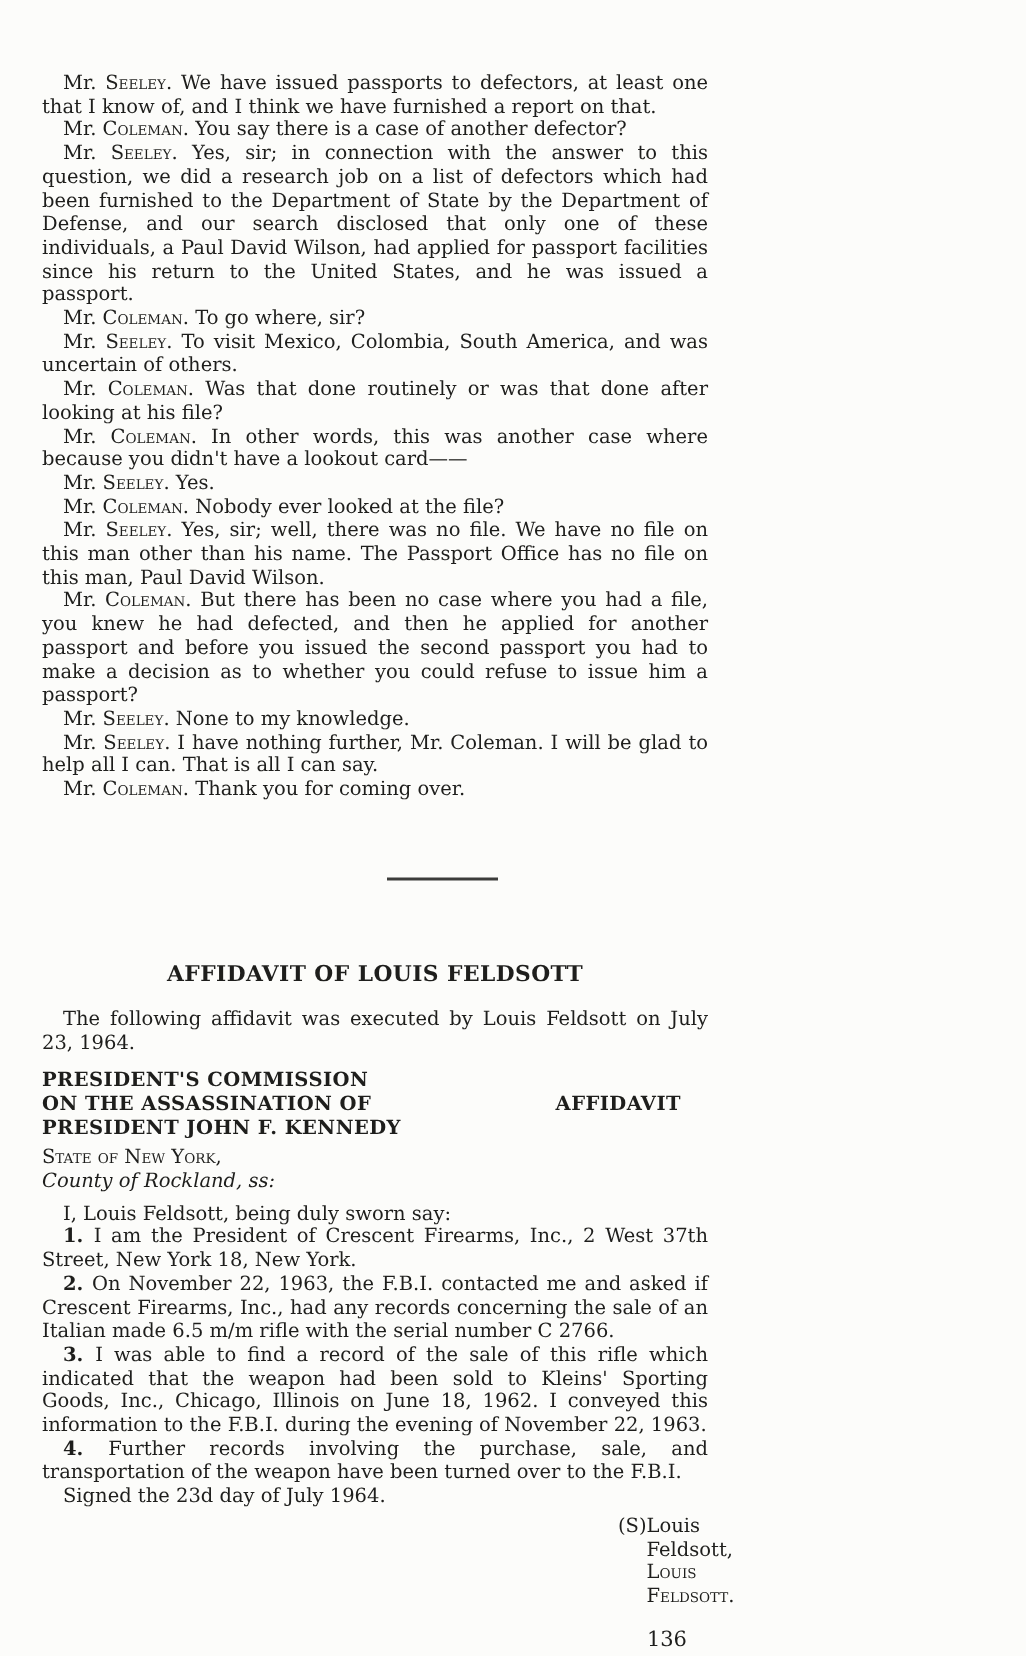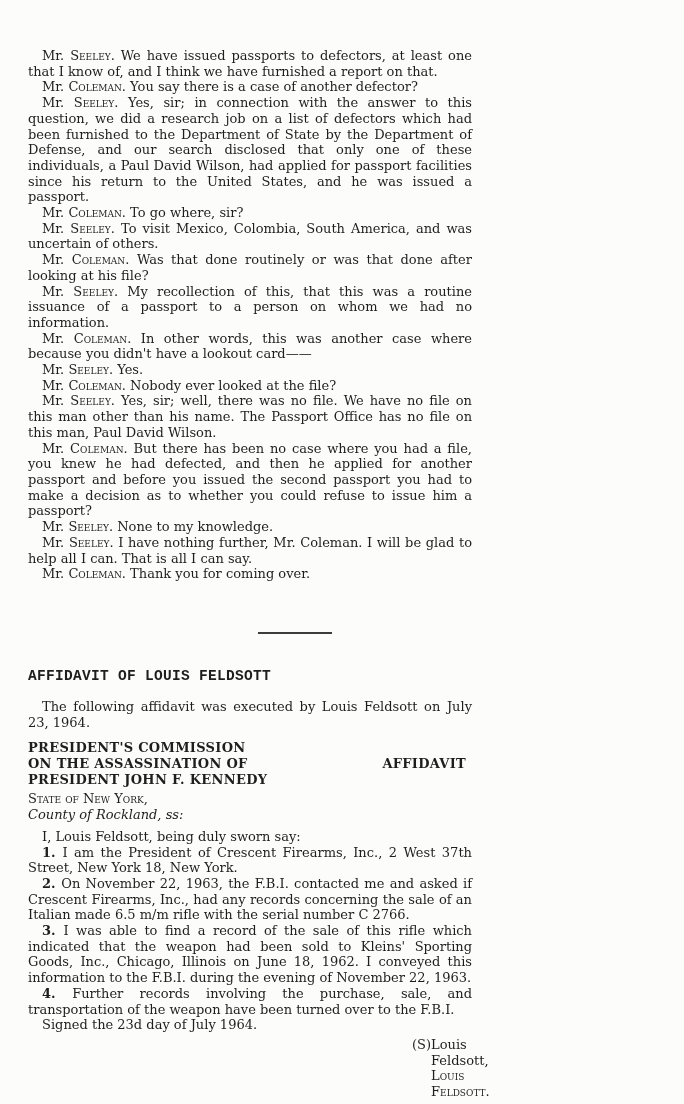--- a/index.html
+++ b/index.html
@@ -23,40 +23,39 @@
     text-indent: 14px;
   }
   .sc { font-variant: small-caps; }
   .divider {
     width: 74px;
     height: 0;
     border-top: 2px solid #3c3c3a;
     margin: 50px 0 0 230px;
   }
   .affidavit-heading {
-    margin-top: 34px;
-    text-align: left;
+    margin-top: 54px;
+    text-align: center;
     font-size: 14.5px;
     font-weight: bold;
     letter-spacing: 0.3px;
     line-height: 17px;
-    font-family: Liberation Mono, monospace;
   }
   .intro { margin-top: 14px; }
   .commission {
     position: relative;
     margin-top: 10px;
     font-weight: bold;
     line-height: 15.7px;
     letter-spacing: 0.3px;
   }
   .doc-label {
     position: absolute;
     top: 15.7px;
-    right: 6px;
+    right: 18px;
     font-weight: bold;
     letter-spacing: 0.3px;
   }
   .venue { margin-top: 4px; line-height: 15.7px; }
   .italic { font-style: italic; }
   .aff-body { margin-top: 6px; }
   .item-num { font-weight: bold; }
   .signature {
     margin-top: 4px;
     margin-left: 384px;
@@ -76,21 +75,20 @@
 
 <div class="page">
 
   <div class="testimony">
       <p class="para"><span>Mr. <span class="sc">Seeley</span></span><span>. We have issued passports to defectors, at least one that I know of, and I think we have furnished a report on that.</span></p>
       <p class="para"><span>Mr. <span class="sc">Coleman</span></span><span>. You say there is a case of another defector?</span></p>
       <p class="para"><span>Mr. <span class="sc">Seeley</span></span><span>. Yes, sir; in connection with the answer to this question, we did a research job on a list of defectors which had been furnished to the Department of State by the Department of Defense, and our search disclosed that only one of these individuals, a Paul David Wilson, had applied for passport facilities since his return to the United States, and he was issued a passport.</span></p>
       <p class="para"><span>Mr. <span class="sc">Coleman</span></span><span>. To go where, sir?</span></p>
       <p class="para"><span>Mr. <span class="sc">Seeley</span></span><span>. To visit Mexico, Colombia, South America, and was uncertain of others.</span></p>
       <p class="para"><span>Mr. <span class="sc">Coleman</span></span><span>. Was that done routinely or was that done after looking at his file?</span></p>
-      <p class="para"><span>Mr. <span class="sc">Seeley</span></span><span>. My recollection of this, that this was a routine issuance of a passport to a person on whom we had no information.</span></p>
       <p class="para"><span>Mr. <span class="sc">Coleman</span></span><span>. In other words, this was another case where because you didn't have a lookout card——</span></p>
       <p class="para"><span>Mr. <span class="sc">Seeley</span></span><span>. Yes.</span></p>
       <p class="para"><span>Mr. <span class="sc">Coleman</span></span><span>. Nobody ever looked at the file?</span></p>
       <p class="para"><span>Mr. <span class="sc">Seeley</span></span><span>. Yes, sir; well, there was no file.  We have no file on this man other than his name.  The Passport Office has no file on this man, Paul David Wilson.</span></p>
       <p class="para"><span>Mr. <span class="sc">Coleman</span></span><span>. But there has been no case where you had a file, you knew he had defected, and then he applied for another passport and before you issued the second passport you had to make a decision as to whether you could refuse to issue him a passport?</span></p>
       <p class="para"><span>Mr. <span class="sc">Seeley</span></span><span>. None to my knowledge.</span></p>
       <p class="para"><span>Mr. <span class="sc">Seeley</span></span><span>. I have nothing further, Mr. Coleman.  I will be glad to help all I can.  That is all I can say.</span></p>
       <p class="para"><span>Mr. <span class="sc">Coleman</span></span><span>. Thank you for coming over.</span></p>
     </div>
 

